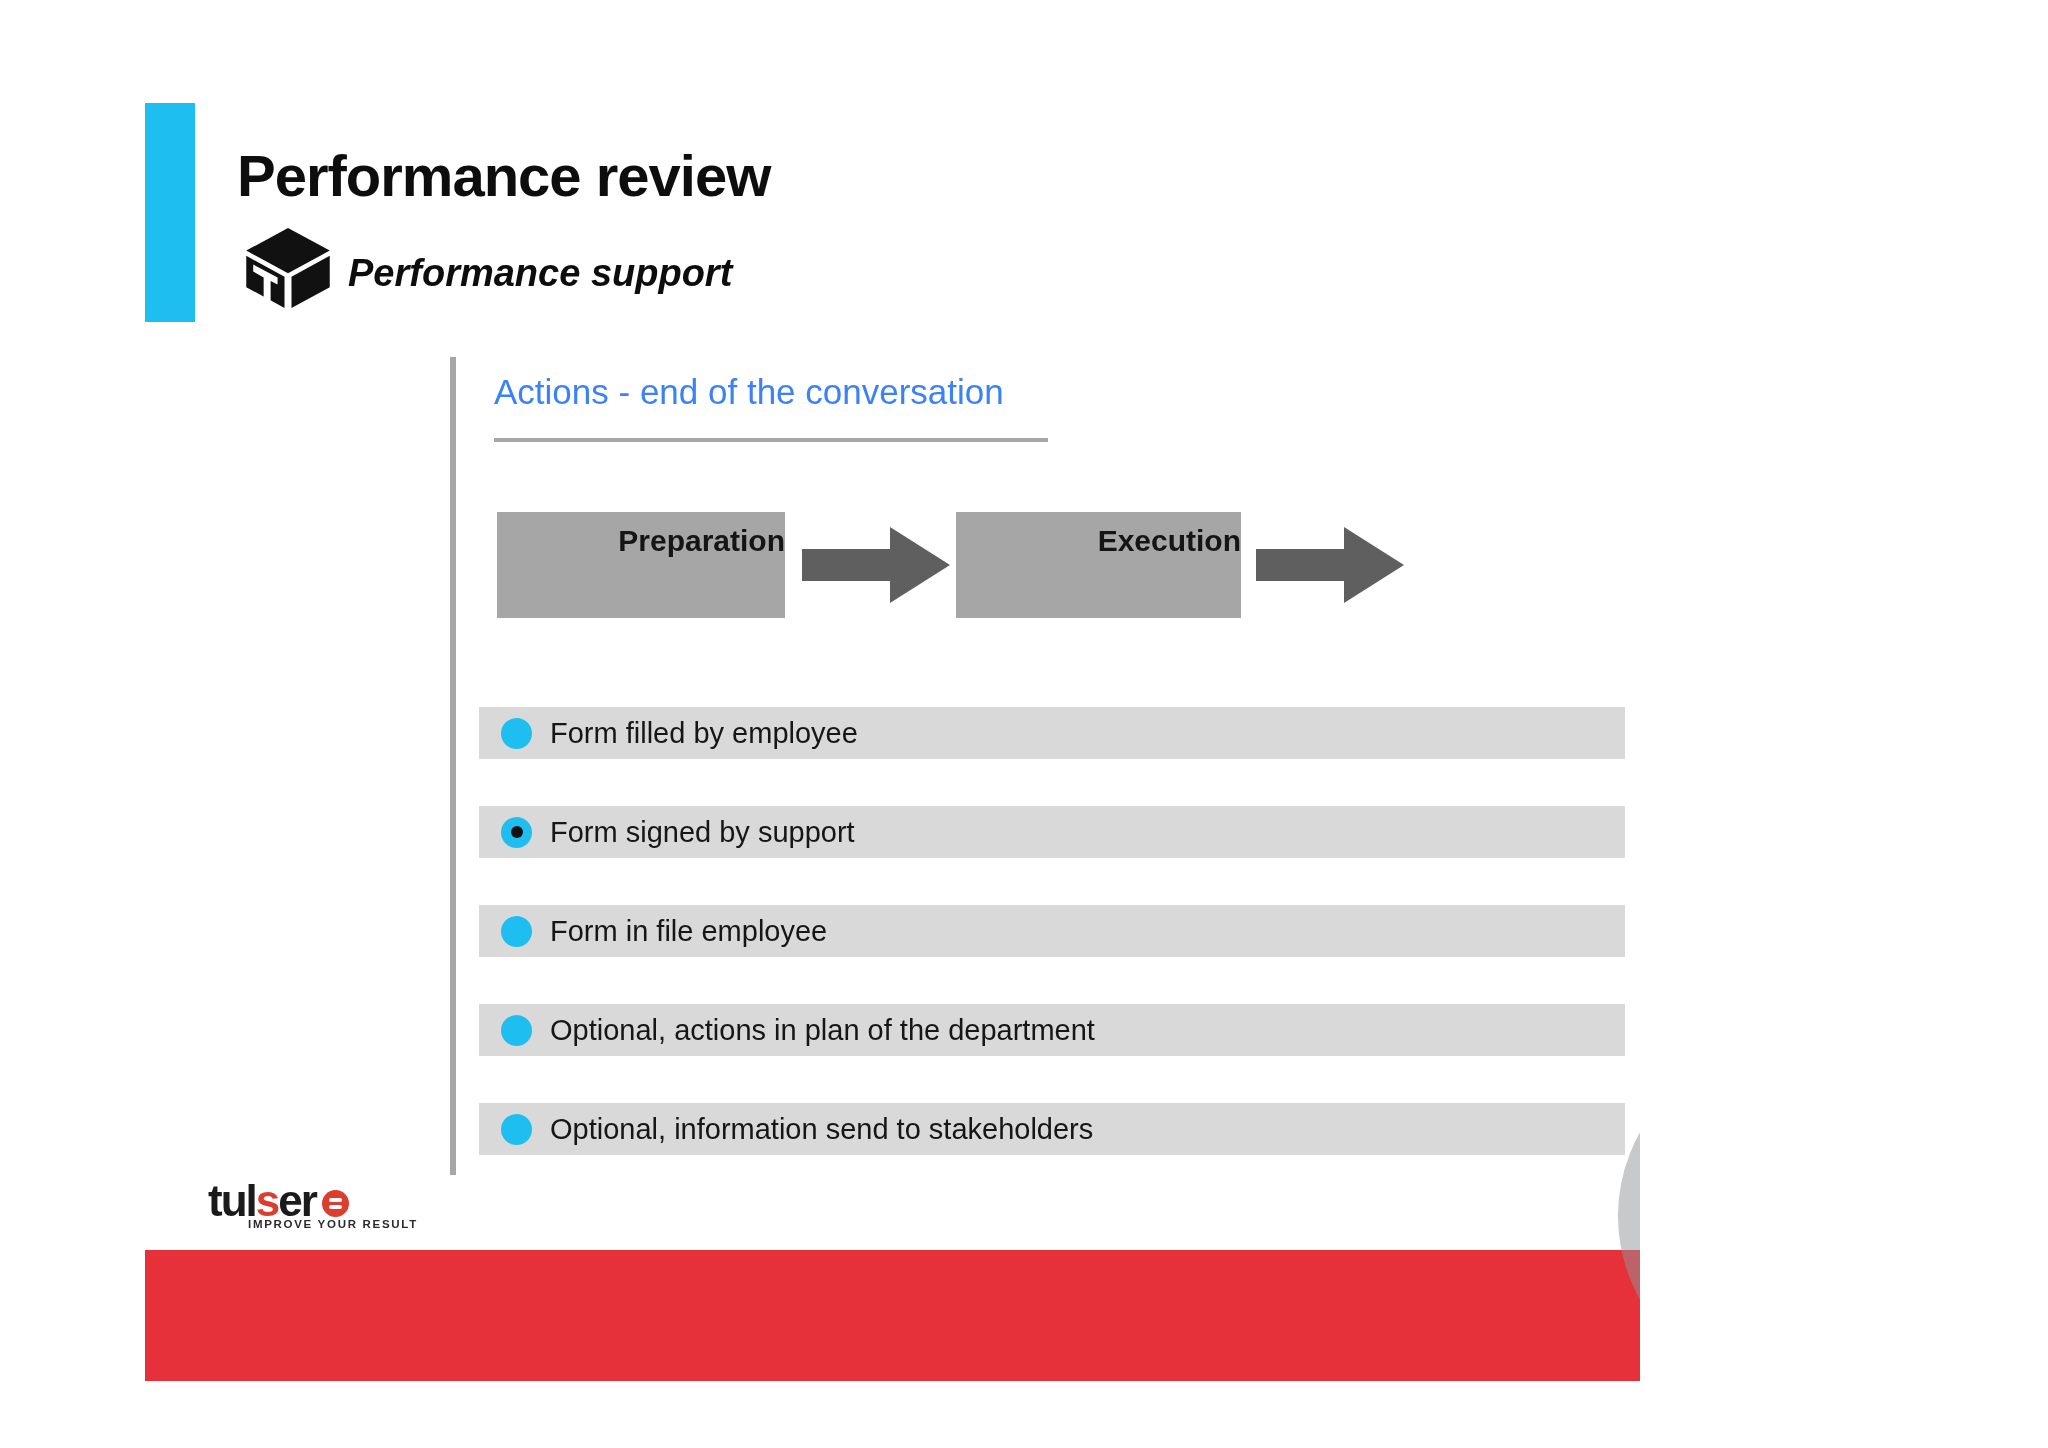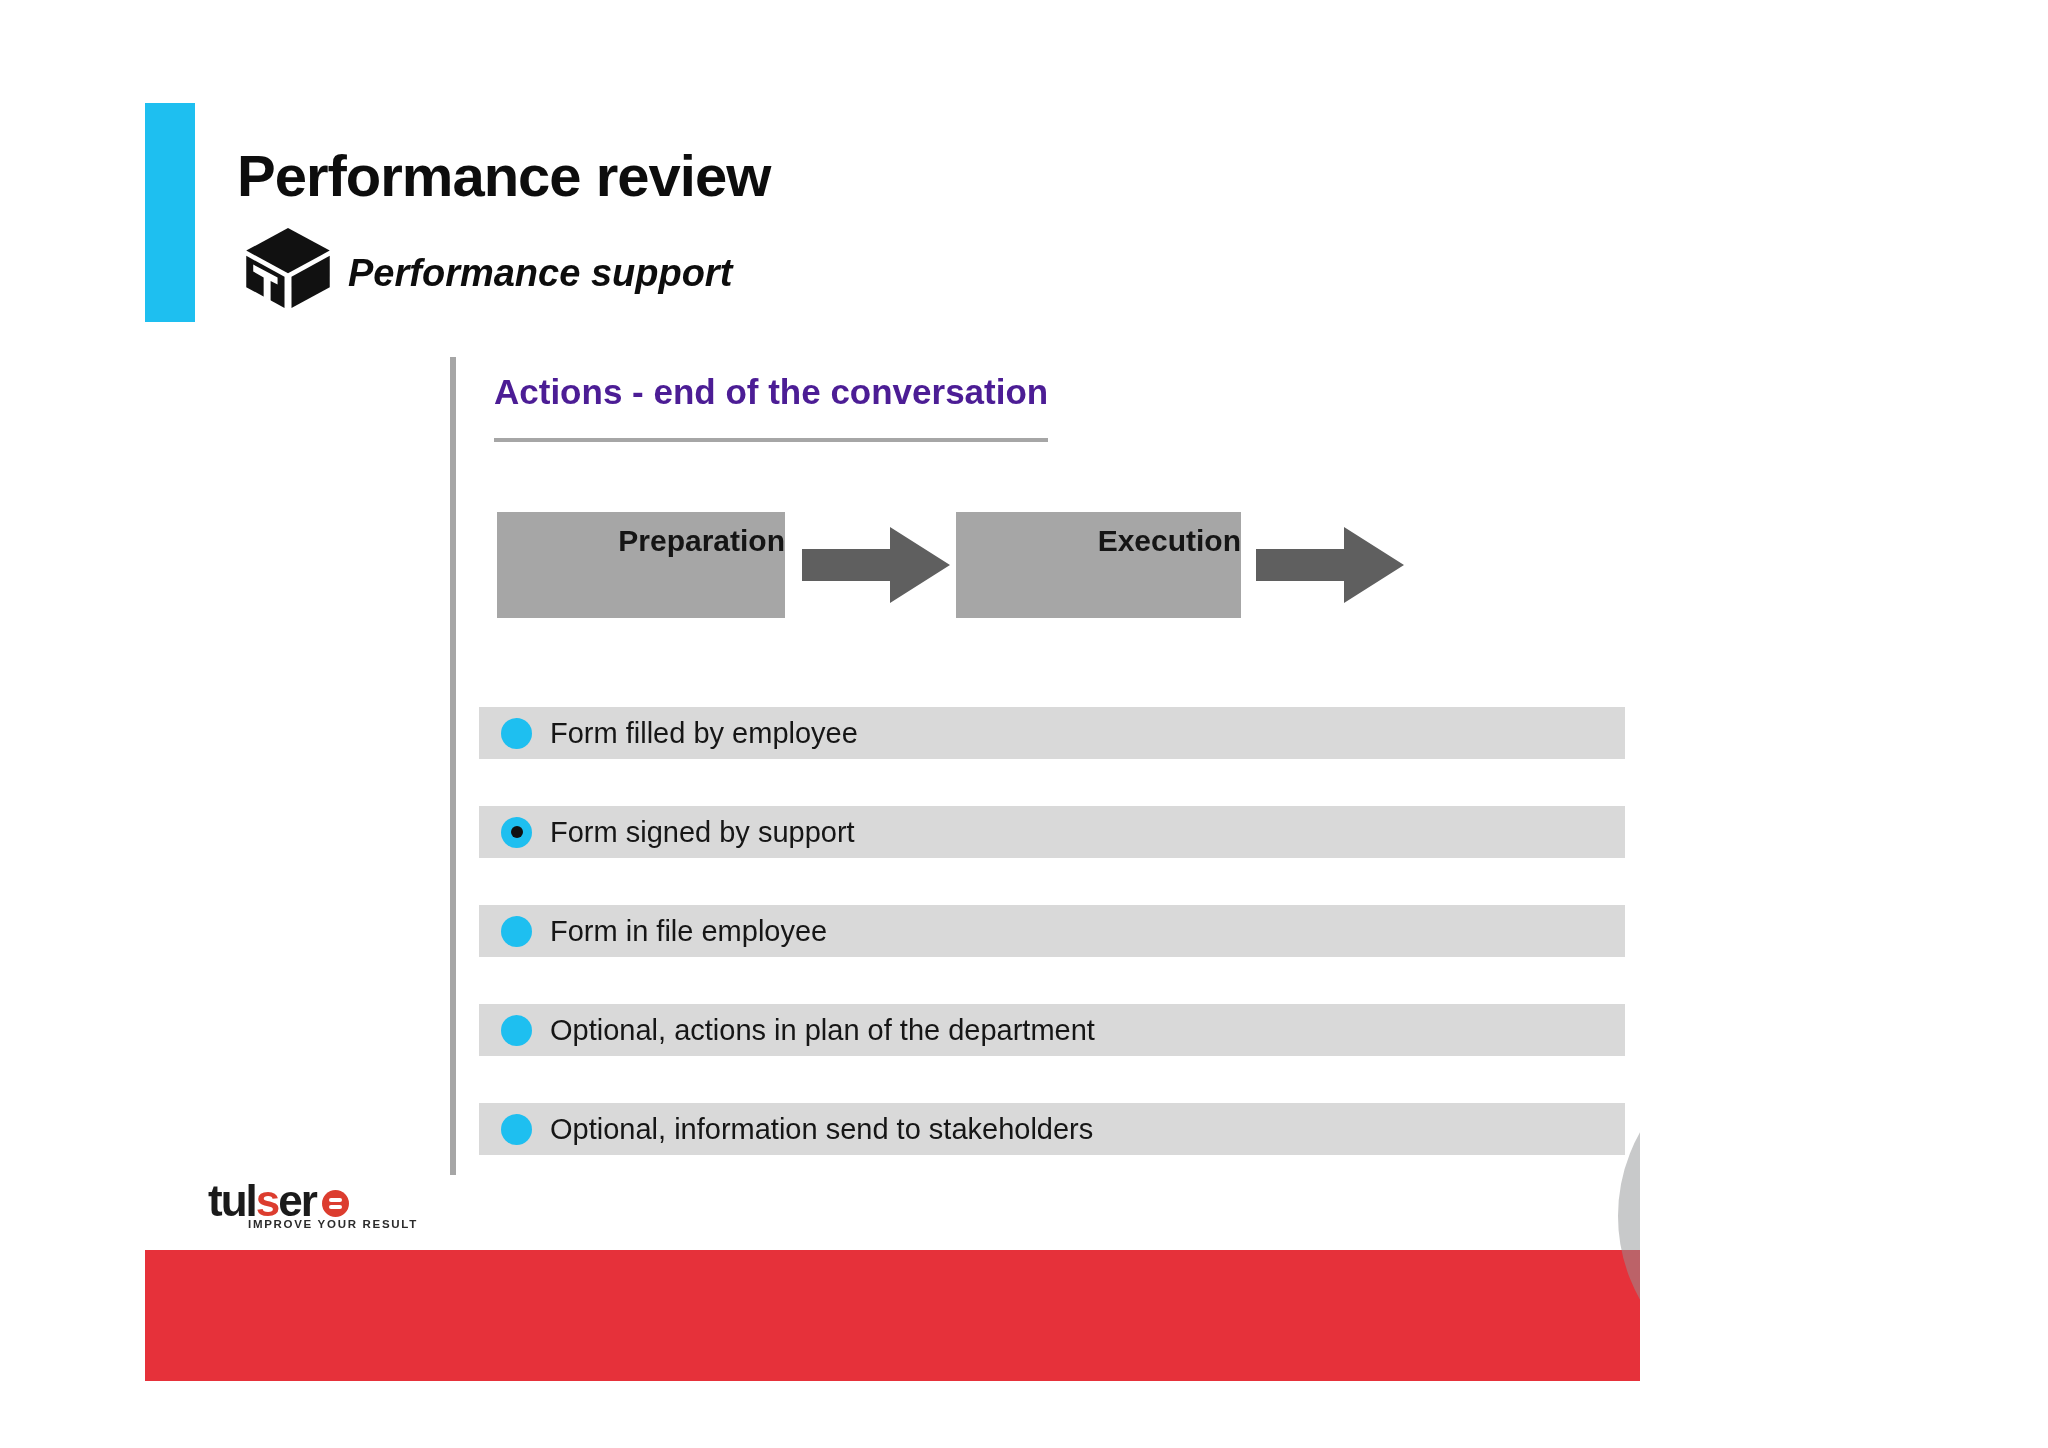--- a/index.html
+++ b/index.html
@@ -8,21 +8,21 @@
     font-family:"Liberation Sans", sans-serif;color:#111;
   }
   
   .accent-bar{position:absolute;left:145px;top:103px;width:50px;height:219px;background:var(--accent-cyan,#1EBFF0);}
   .title{position:absolute;left:237px;top:142px;font-size:58px;font-weight:bold;letter-spacing:-1px;color:#0d0d0d;white-space:nowrap;}
   .cube{position:absolute;left:244px;top:228px;width:88px;height:80px;}
   .subtitle{position:absolute;left:348px;top:252px;font-size:38px;font-weight:bold;font-style:italic;color:#0d0d0d;white-space:nowrap;}
 
   
   .vline{position:absolute;left:450px;top:357px;width:6px;height:818px;background:var(--box-gray,#A6A6A6);}
-  .section-heading{position:absolute;left:494px;top:372px;font-size:35px;font-weight:bold;color:#4c1d95;white-space:nowrap;}
+  .section-heading{position:absolute;left:494px;top:372px;font-size:35px;font-weight:normal;color:#3b82f6;white-space:nowrap;}
   .heading-underline{position:absolute;left:494px;top:438px;width:554px;height:4px;background:var(--box-gray,#A6A6A6);}
 
   
   .step{position:absolute;top:512px;height:106px;display:flex;justify-content:flex-end;box-sizing:border-box;
         font-size:30px;font-weight:bold;color:#151515;text-align:center;}
   .step-gray{background:var(--box-gray,#A6A6A6);align-items:flex-start;padding-top:12px;}
   .step-cyan{background:var(--accent-cyan,#1EBFF0);align-items:center;line-height:1.3;padding:0 28px;}
   .step1{left:497px;width:288px;}
   .step2{left:956px;width:285px;}
   .step3{left:1416px;width:287px;}

